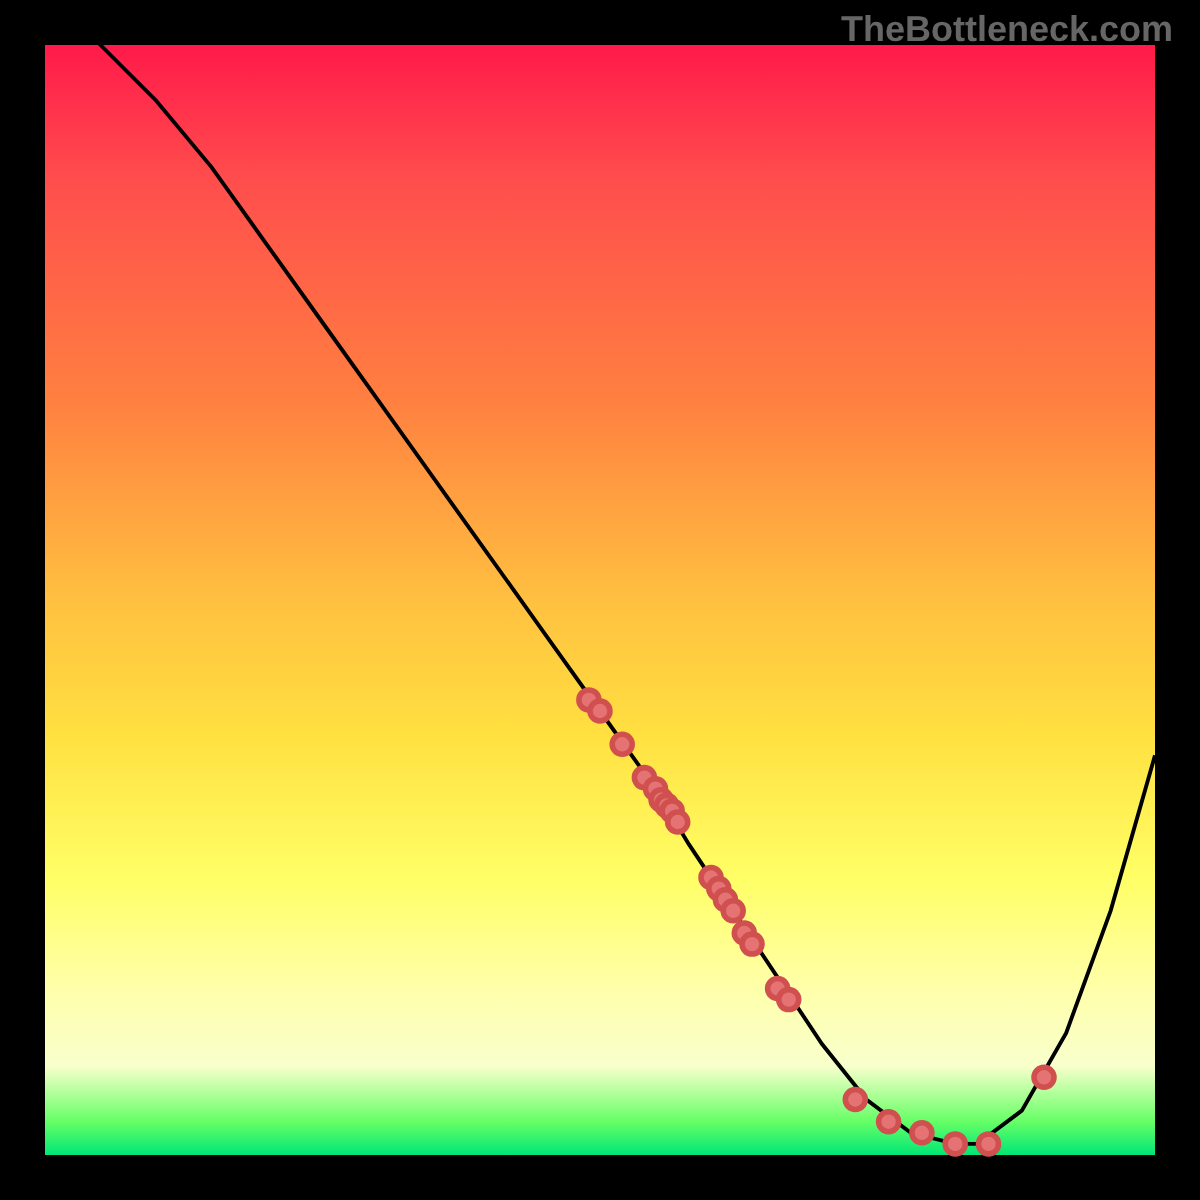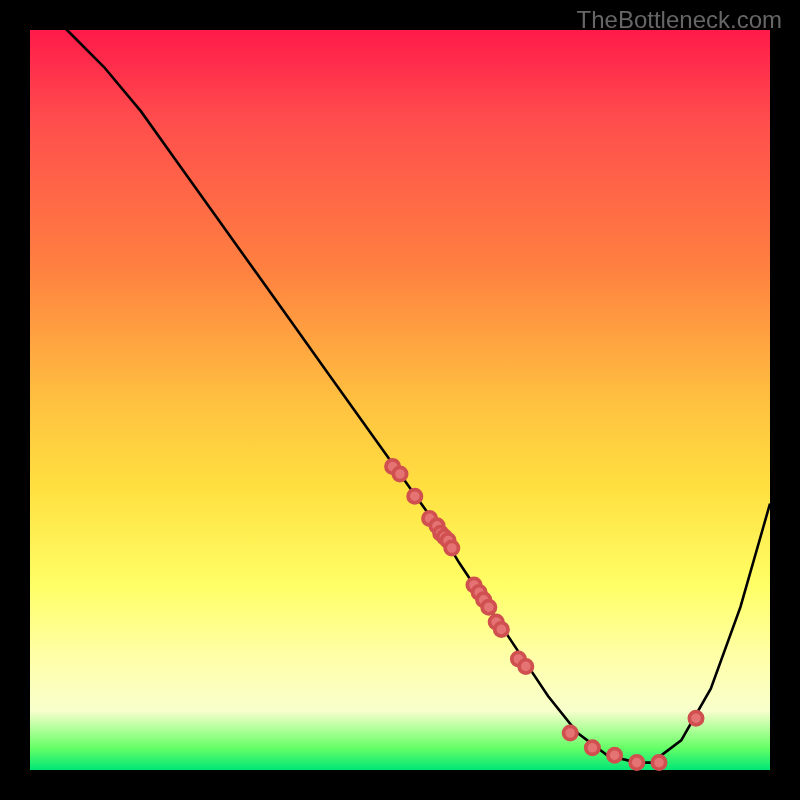--- a/index.html
+++ b/index.html
@@ -10,21 +10,21 @@
     height: 800px;
     position: relative;
     font-family: Arial, Helvetica, sans-serif;
   }
   .watermark {
     position: absolute;
     top: 6px;
     right: 18px;
     color: #666;
     font-size: 24px;
-    font-weight: normal;
+    font-weight: bold;
     z-index: 10;
   }
   .plot-area {
     position: absolute;
     left: 30px;
     top: 30px;
     width: 740px;
     height: 740px;
     background: linear-gradient(to bottom,
       #ff1a4a 0%,

